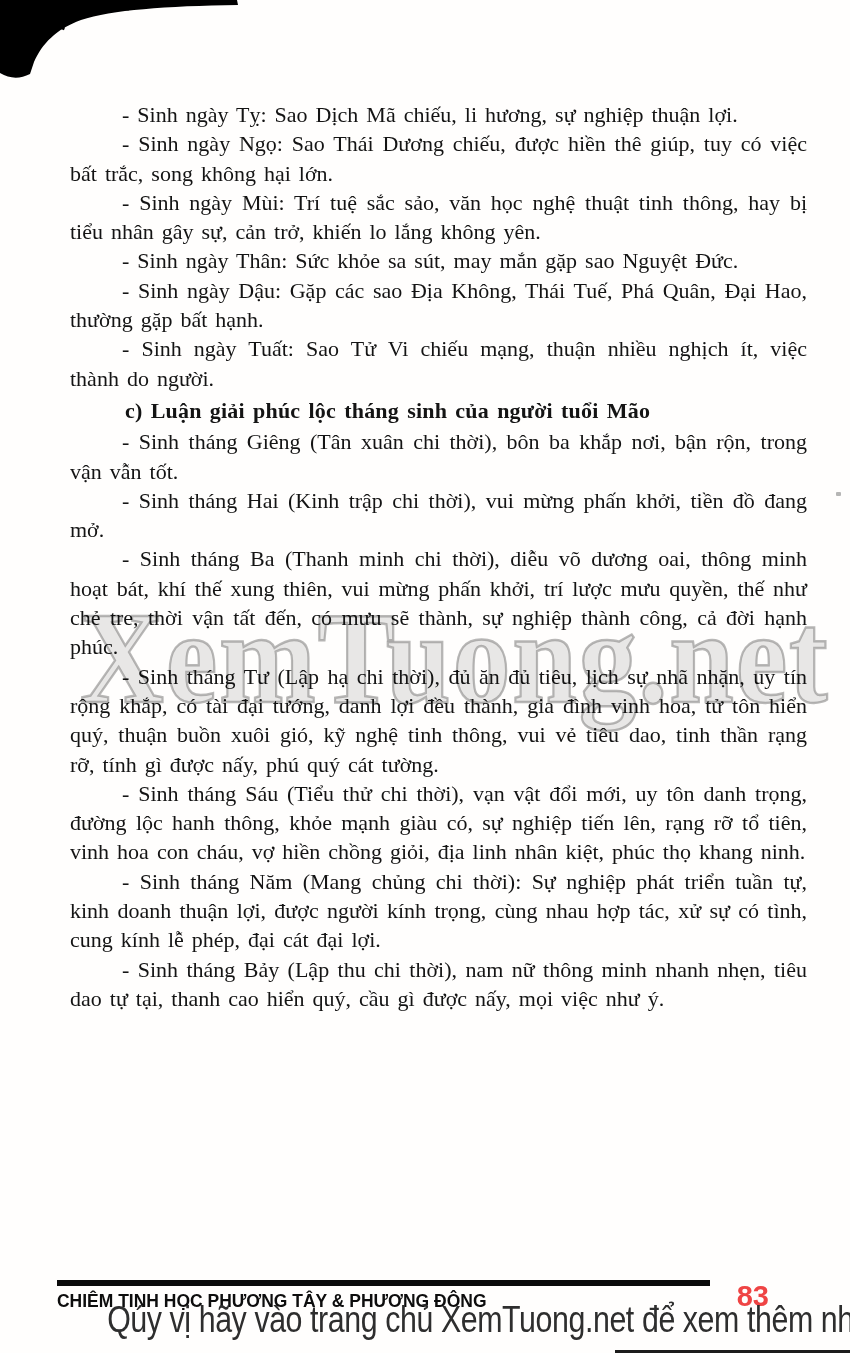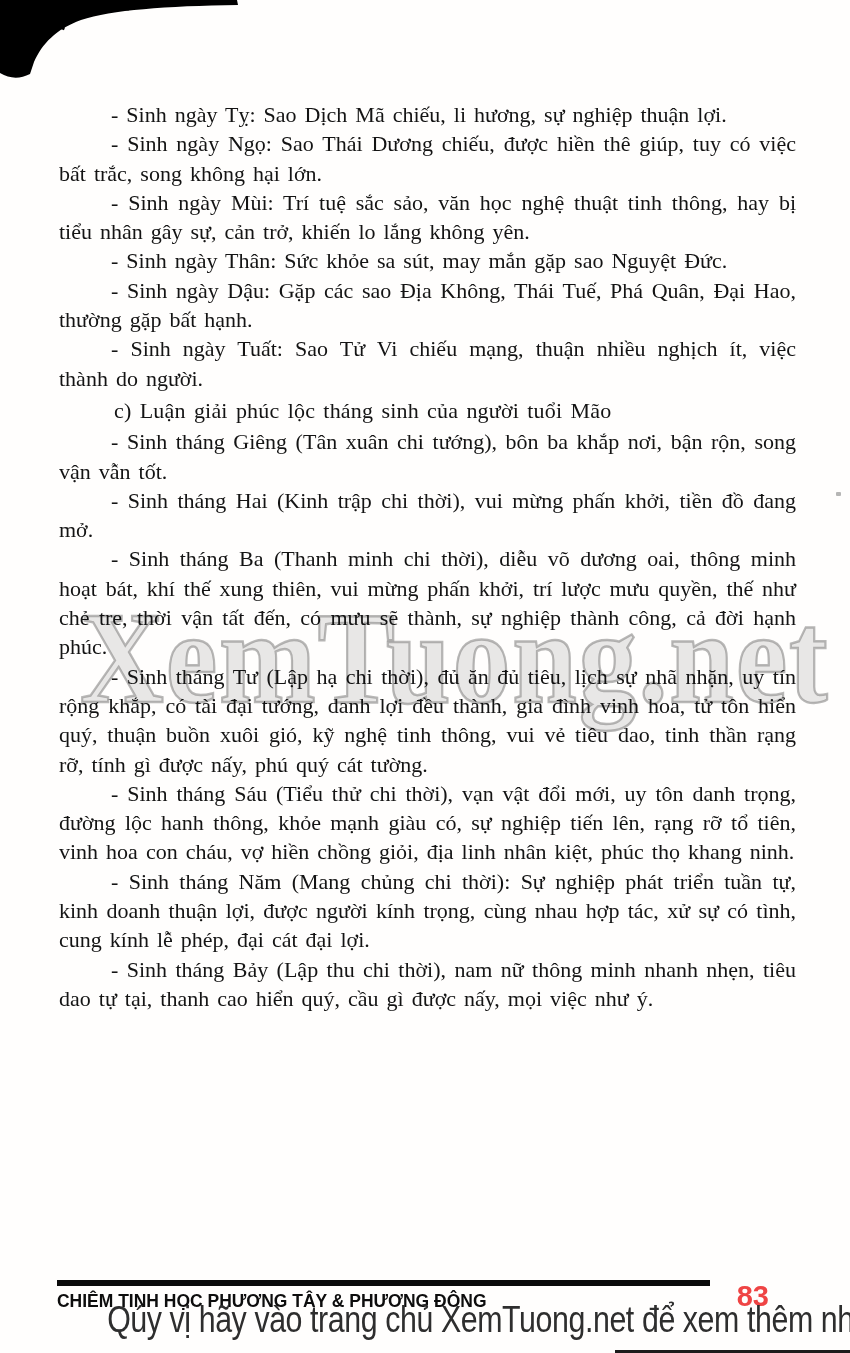--- a/index.html
+++ b/index.html
@@ -20,38 +20,38 @@
   .corner-artifact {
     position: absolute;
     top: 0;
     left: 0;
     pointer-events: none;
   }
 
   
   .body-text {
     position: absolute;
-    left: 59px;
+    left: 70px;
     top: 100px;
     width: 737px;
     color: #141414;
     font-size: 22px;
     line-height: 29.3px;
     text-align: justify;
     word-spacing: 2.5px;
     z-index: 1;
   }
   .para {
     margin: 0;
     text-indent: 52px;
   }
   .heading {
     margin: 3px 0 2px 0;
     text-indent: 55px;
-    font-weight: normal;
+    font-weight: bold;
     letter-spacing: 0.2px;
   }
 
   
   .watermark {
     position: absolute;
     left: 80px;
     top: 592px;
     z-index: 5;
     font-family: "Liberation Serif", serif;
@@ -159,21 +159,21 @@
   <div class="body-text">
     <p class="para">- Sinh ngày Tỵ: Sao Dịch Mã chiếu, li hương, sự nghiệp thuận lợi.</p>
     <p class="para">- Sinh ngày Ngọ: Sao Thái Dương chiếu, được hiền thê giúp, tuy có việc bất trắc, song không hại lớn.</p>
     <p class="para">- Sinh ngày Mùi: Trí tuệ sắc sảo, văn học nghệ thuật tinh thông, hay bị tiểu nhân gây sự, cản trở, khiến lo lắng không yên.</p>
     <p class="para">- Sinh ngày Thân: Sức khỏe sa sút, may mắn gặp sao Nguyệt Đức.</p>
     <p class="para">- Sinh ngày Dậu: Gặp các sao Địa Không, Thái Tuế, Phá Quân, Đại Hao, thường gặp bất hạnh.</p>
     <p class="para">- Sinh ngày Tuất: Sao Tử Vi chiếu mạng, thuận nhiều nghịch ít, việc thành do người.</p>
 
     <p class="para heading">c) Luận giải phúc lộc tháng sinh của người tuổi Mão</p>
 
-    <p class="para">- Sinh tháng Giêng (Tân xuân chi tướng), bôn ba khắp nơi, bận rộn, song vận vẫn tốt.</p>
+    <p class="para">- Sinh tháng Giêng (Tân xuân chi thời), bôn ba khắp nơi, bận rộn, trong vận vẫn tốt.</p>
     <p class="para">- Sinh tháng Hai (Kinh trập chi thời), vui mừng phấn khởi, tiền đồ đang mở.</p>
     <p class="para">- Sinh tháng Ba (Thanh minh chi thời), diễu võ dương oai, thông minh hoạt bát, khí thế xung thiên, vui mừng phấn khởi, trí lược mưu quyền, thế như chẻ tre, thời vận tất đến, có mưu sẽ thành, sự nghiệp thành công, cả đời hạnh phúc.</p>
     <p class="para">- Sinh tháng Tư (Lập hạ chi thời), đủ ăn đủ tiêu, lịch sự nhã nhặn, uy tín rộng khắp, có tài đại tướng, danh lợi đều thành, gia đình vinh hoa, tử tôn hiển quý, thuận buồn xuôi gió, kỹ nghệ tinh thông, vui vẻ tiêu dao, tinh thần rạng rỡ, tính gì được nấy, phú quý cát tường.</p>
     <p class="para">- Sinh tháng Sáu (Tiểu thử chi thời), vạn vật đổi mới, uy tôn danh trọng, đường lộc hanh thông, khỏe mạnh giàu có, sự nghiệp tiến lên, rạng rỡ tổ tiên, vinh hoa con cháu, vợ hiền chồng giỏi, địa linh nhân kiệt, phúc thọ khang ninh.</p>
     <p class="para">- Sinh tháng Năm (Mang chủng chi thời): Sự nghiệp phát triển tuần tự, kinh doanh thuận lợi, được người kính trọng, cùng nhau hợp tác, xử sự có tình, cung kính lễ phép, đại cát đại lợi.</p>
     <p class="para">- Sinh tháng Bảy (Lập thu chi thời), nam nữ thông minh nhanh nhẹn, tiêu dao tự tại, thanh cao hiển quý, cầu gì được nấy, mọi việc như ý.</p>
   </div>
 
   <div class="watermark">XemTuong.net</div>
 

